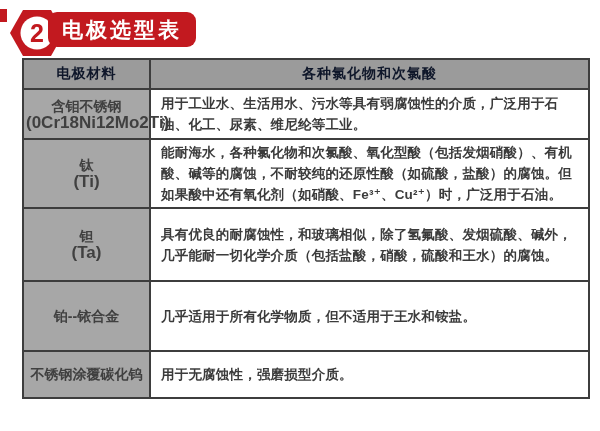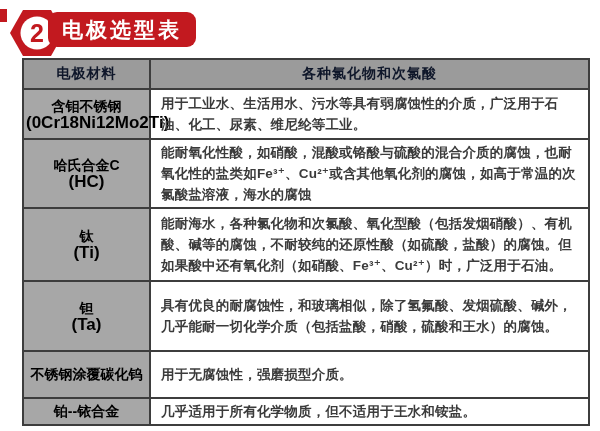--- a/index.html
+++ b/index.html
@@ -41,21 +41,21 @@
   table.sel-table th {
     background: #9b9b9b;
     color: #0f172a;
     font-size: 14px; font-weight: bold;
     height: 26px;
     text-align: center;
     letter-spacing: 1px;
   }
   td.mat {
     background: #a7a7a7;
-    color: #000000;
+    color: #404040;
     font-weight: bold;
     text-align: center;
     vertical-align: middle;
     padding: 1px 2px;
   }
   td.mat .mat-name { font-size: 14px; line-height: 17px; }
   td.mat .mat-sub  { font-size: 17px; line-height: 16px; }
   td.desc {
     background: #ffffff;
     color: #3b3b3b;
@@ -103,53 +103,46 @@
   <tbody>
   <tr>
     <td class="mat">
       <div class="mat-name">含钼不锈钢</div>
       <div class="mat-sub">(0Cr18Ni12Mo2Ti)</div>
     </td>
     <td class="desc">用于工业水、生活用水、污水等具有弱腐蚀性的介质，广泛用于石油、化工、尿素、维尼纶等工业。</td>
   </tr>
 
 
-  <tr>
-    <td class="mat">
-      <div class="mat-name">哈氏合金C</div>
-      <div class="mat-sub">(HC)</div>
-    </td>
-    <td class="desc">能耐氧化性酸，如硝酸，混酸或铬酸与硫酸的混合介质的腐蚀，也耐氧化性的盐类如Fe³⁺、Cu²⁺或含其他氧化剂的腐蚀，如高于常温的次氯酸盐溶液，海水的腐蚀</td>
-  </tr>
 
   <tr>
     <td class="mat">
       <div class="mat-name">钛</div>
       <div class="mat-sub">(Ti)</div>
     </td>
     <td class="desc">能耐海水，各种氯化物和次氯酸、氧化型酸（包括发烟硝酸）、有机酸、碱等的腐蚀，不耐较纯的还原性酸（如硫酸，盐酸）的腐蚀。但如果酸中还有氧化剂（如硝酸、Fe³⁺、Cu²⁺）时，广泛用于石油。</td>
   </tr>
 
   <tr>
     <td class="mat">
       <div class="mat-name">钽</div>
       <div class="mat-sub">(Ta)</div>
     </td>
     <td class="desc">具有优良的耐腐蚀性，和玻璃相似，除了氢氟酸、发烟硫酸、碱外，几乎能耐一切化学介质（包括盐酸，硝酸，硫酸和王水）的腐蚀。</td>
   </tr>
 
   <tr>
     <td class="mat">
+      <div class="mat-name">铂--铱合金</div>
+
+    </td>
+    <td class="desc">几乎适用于所有化学物质，但不适用于王水和铵盐。</td>
+  </tr>
+
+  <tr>
+    <td class="mat">
       <div class="mat-name">不锈钢涂覆碳化钨</div>
 
     </td>
     <td class="desc">用于无腐蚀性，强磨损型介质。</td>
   </tr>
-
-  <tr>
-    <td class="mat">
-      <div class="mat-name">铂--铱合金</div>
-
-    </td>
-    <td class="desc">几乎适用于所有化学物质，但不适用于王水和铵盐。</td>
-  </tr>
 </tbody>
 </table>
 
 </body></html>

